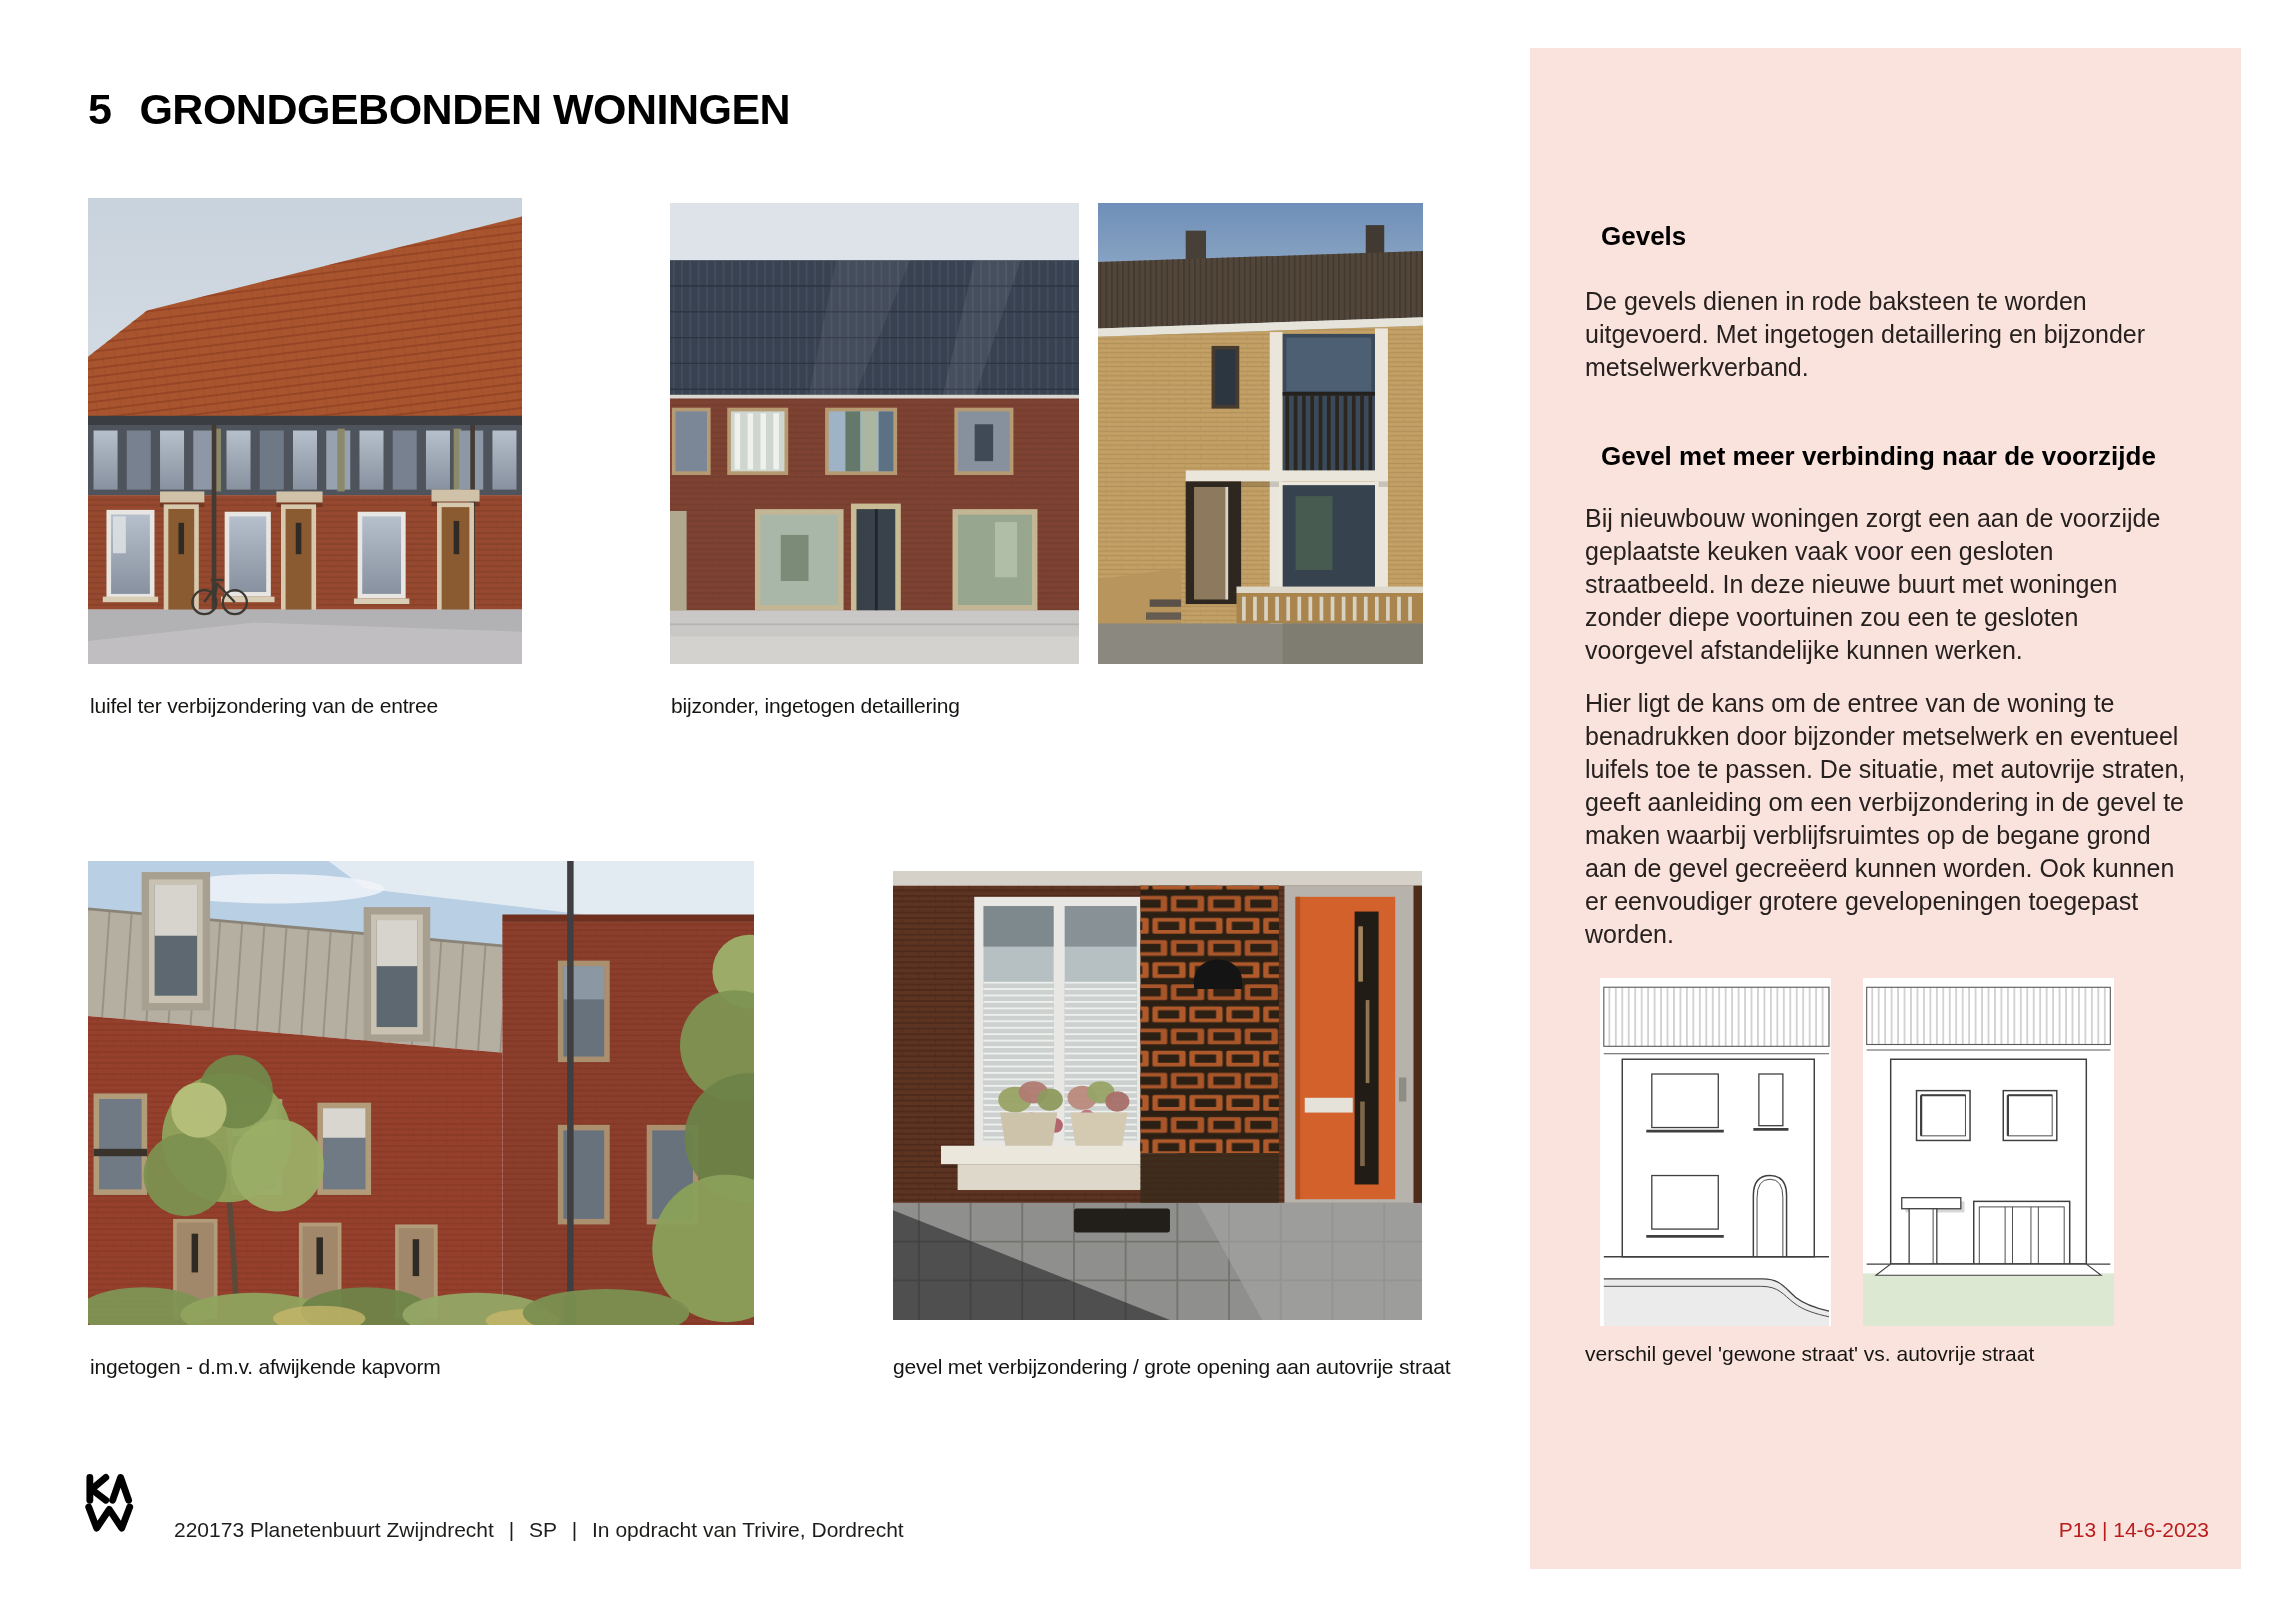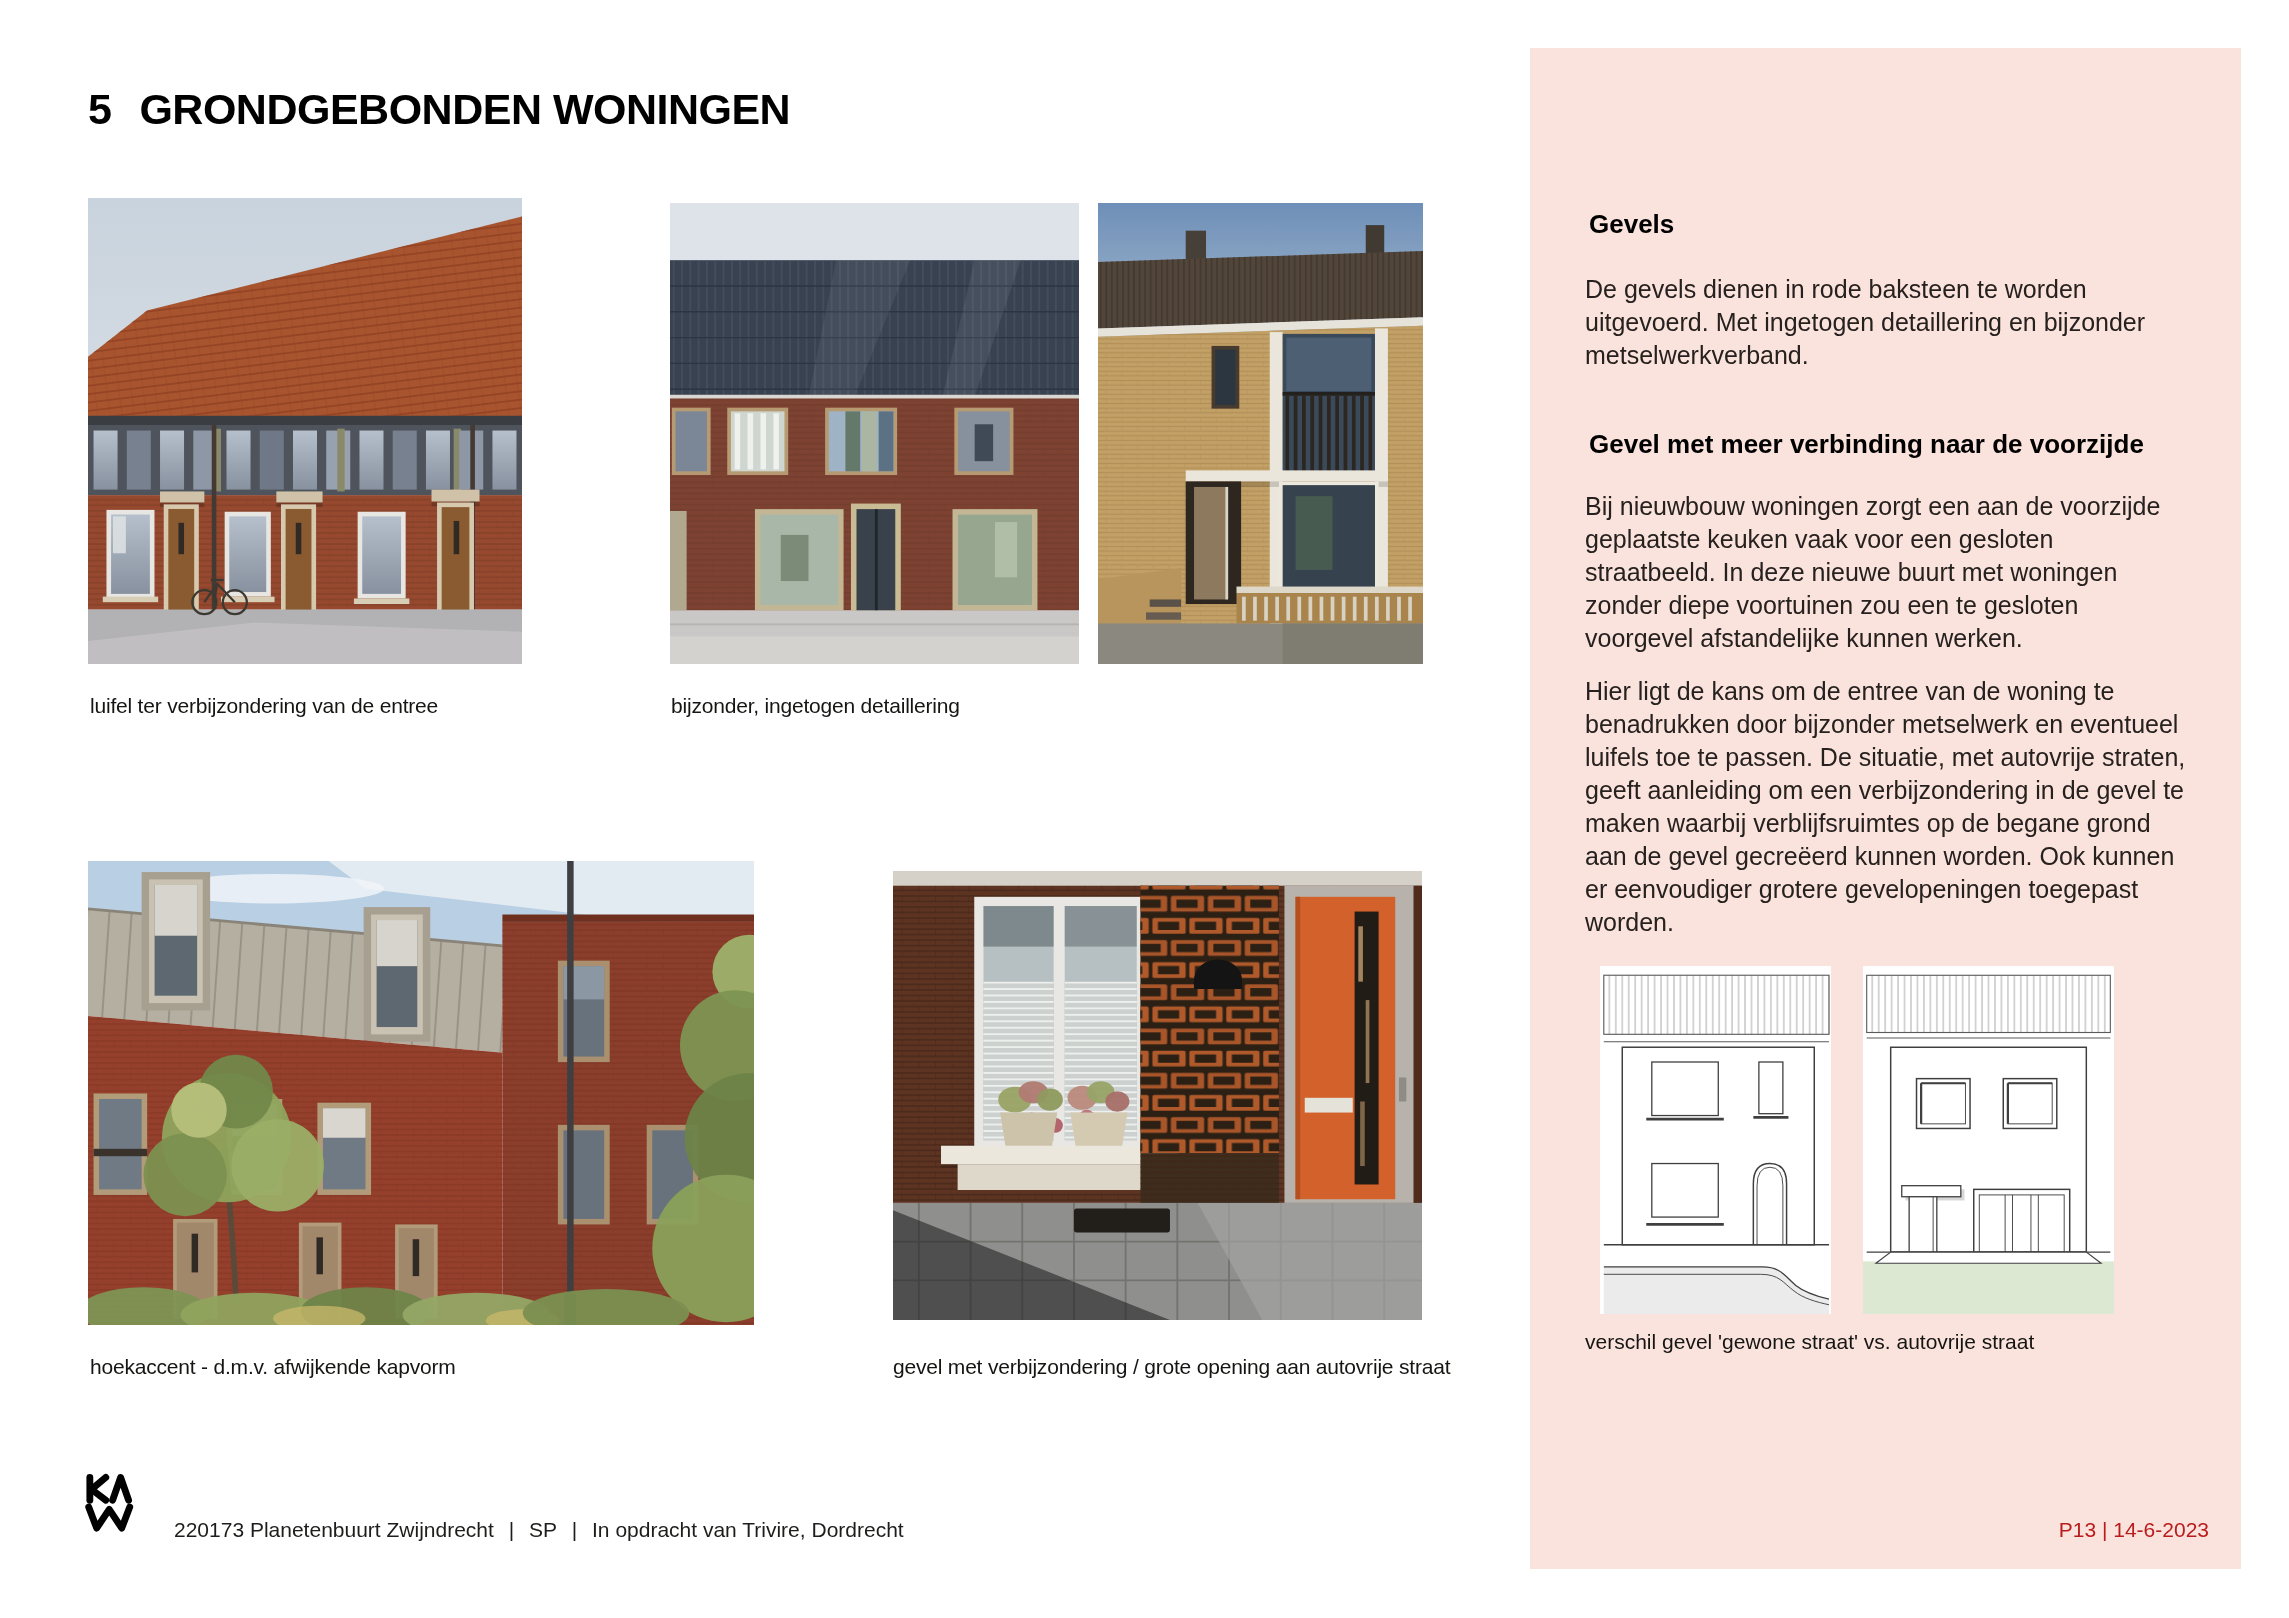--- a/index.html
+++ b/index.html
@@ -5,21 +5,21 @@
   html,body{margin:0;padding:0;background:#ffffff;}
   .page{position:relative;width:2290px;height:1619px;background:#ffffff;overflow:hidden;
         font-family:"Liberation Sans", sans-serif;color:#1d1d1b;}
   .title{position:absolute;left:88px;top:85px;font-size:43px;font-weight:bold;color:#000;
          letter-spacing:-0.5px;display:flex;gap:28px;}
   figure{margin:0;padding:0;position:absolute;overflow:hidden;}
   figure svg{display:block;width:100%;height:100%;}
   .caption{position:absolute;font-size:21px;color:#151513;letter-spacing:-0.2px;}
   .sidebar{position:absolute;left:1530px;top:48px;width:711px;height:1521px;background:#fbe3dd;
            box-sizing:border-box;padding:157px 55px 0 55px;}
-  .sidebar h2{font-size:26px;line-height:31px;font-weight:bold;color:#000;margin:4px;}
+  .sidebar h2{font-size:26px;line-height:31px;font-weight:bold;color:#000;margin:16px;}
   .sidebar .h2-gap{margin-top:57px;}
   .sidebar p{font-size:25px;line-height:33px;margin:0;color:#26211f;}
   .sidebar .p1{margin-top:33px;}
   .sidebar .p2{margin-top:29.5px;}
   .sidebar .p3{margin-top:20px;}
   .drawings{display:flex;gap:32px;margin-top:27px;margin-left:14.8px;}
   .drawing{width:231px;height:348px;}
   .drawing.wide{width:251px;}
   .drawing svg{display:block;width:100%;height:100%;}
   .drawing-caption{margin-top:16px;font-size:21px;color:#151513;}
@@ -353,21 +353,21 @@
         <ellipse cx="60" cy="488" rx="70" ry="26" fill="#7e9454"></ellipse>
         <ellipse cx="180" cy="492" rx="80" ry="24" fill="#90a35e"></ellipse>
         <ellipse cx="300" cy="488" rx="70" ry="26" fill="#6f8449"></ellipse>
         <ellipse cx="250" cy="496" rx="50" ry="14" fill="#c9b86a" opacity="0.8"></ellipse>
         <ellipse cx="420" cy="492" rx="80" ry="24" fill="#93a765"></ellipse>
         <ellipse cx="470" cy="498" rx="40" ry="12" fill="#c9b86a" opacity="0.8"></ellipse>
         <ellipse cx="560" cy="490" rx="90" ry="26" fill="#7b8f50"></ellipse>
       </g>
     </svg>
   </figure>
-  <div class="caption" style="left:90px;top:1355px;">hoekaccent - d.m.v. afwijkende kapvorm</div>
+  <div class="caption" style="left:90px;top:1355px;">ingetogen - d.m.v. afwijkende kapvorm</div>
 
   <figure style="left:893px;top:871px;width:529px;height:449px;">
     <svg viewBox="0 0 573 487" preserveAspectRatio="none">
       <defs>
         <pattern id="p5brick" width="36" height="12" patternUnits="userSpaceOnUse">
           <path d="M0 3 H36 M0 9 H36" stroke="#3a2113" stroke-width="1.5" opacity="0.6"></path>
           <path d="M10 3 V9 M28 9 V3" stroke="#3a2113" stroke-width="1" opacity="0.35"></path>
         </pattern>
         <pattern id="p5deco" width="40" height="48" patternUnits="userSpaceOnUse">
           <rect x="1" y="3" width="36" height="17" rx="2" fill="#b05a2b"></rect>

